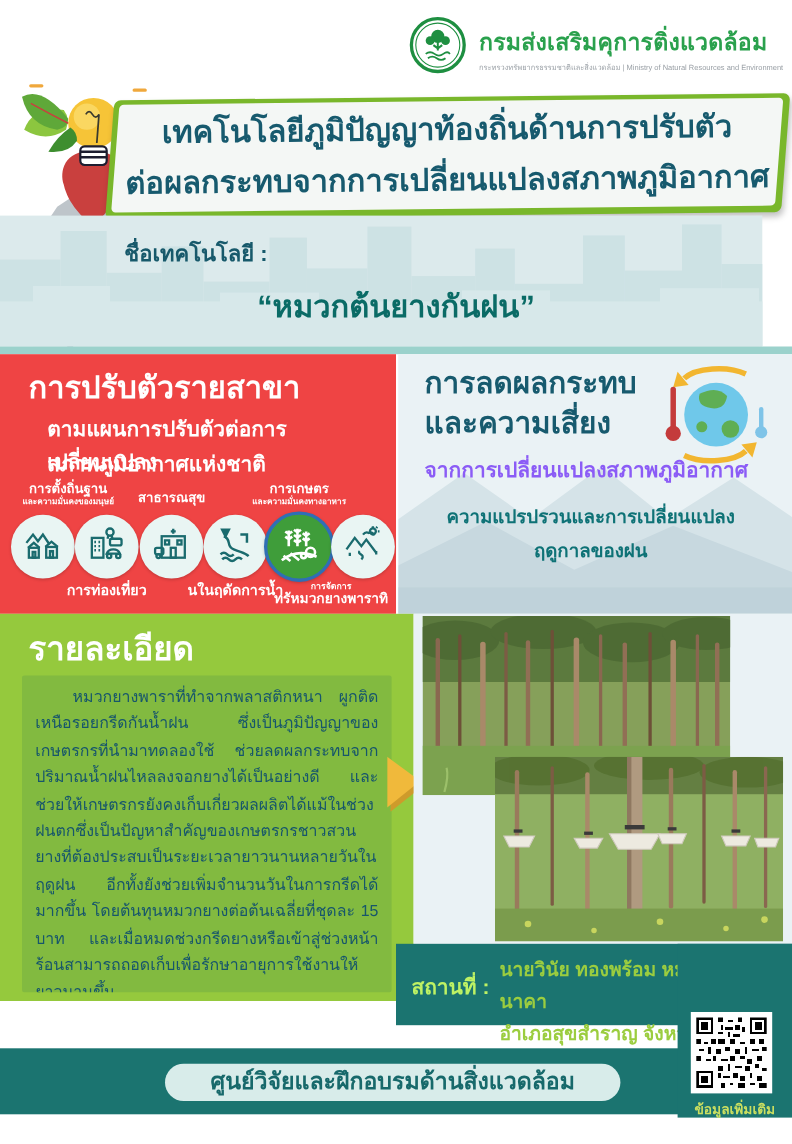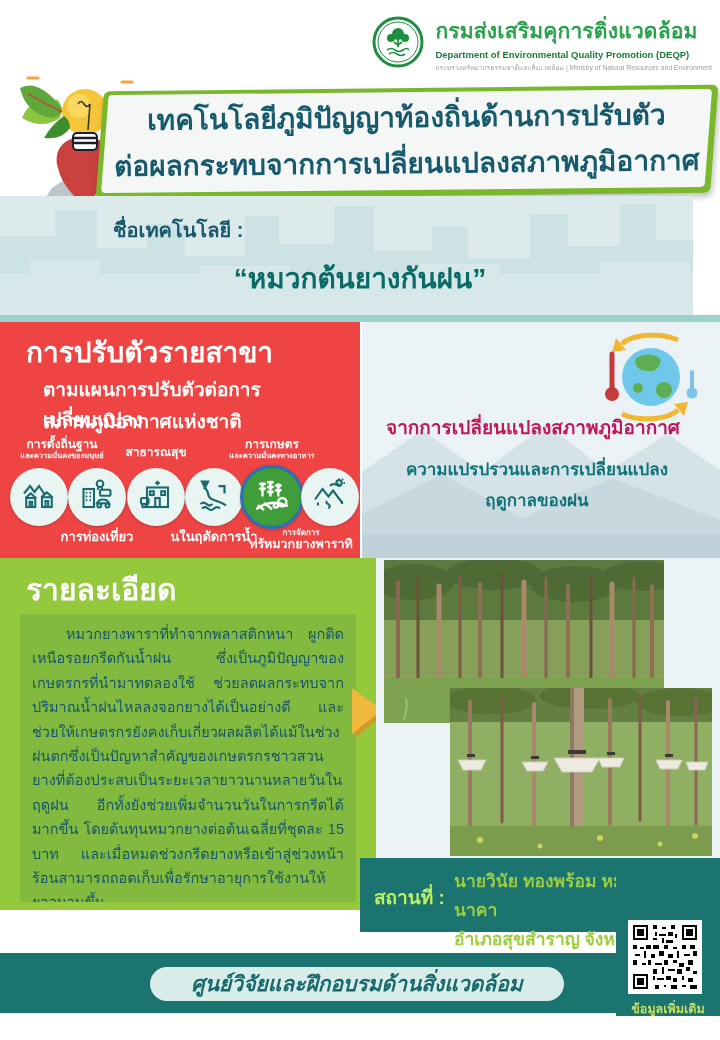--- a/index.html
+++ b/index.html
@@ -34,21 +34,21 @@
   .sector-sub{position:absolute;left:43px;color:#fff;font-size:19px;font-weight:bold;}
   .s-circle{position:absolute;top:146px;width:58px;height:58px;border-radius:50%;background:#E9F5F3;
             display:flex;align-items:center;justify-content:center;box-shadow:0 1px 3px rgba(0,0,0,.2);box-sizing:border-box;}
   .s-circle.hl{top:143px;width:64px;height:64px;background:#3F9D3A;border:3px solid #2F6FB5;}
   .s-label{position:absolute;width:120px;text-align:center;color:#fff;font-weight:bold;font-size:12px;line-height:1.15;}
   .s-sub{display:block;font-size:7.5px;font-weight:600;}
 
   
   .impact-box{position:absolute;left:362px;top:322px;width:358px;height:236px;background:#EAF2F5;overflow:hidden;}
   .impact-title{position:absolute;left:24px;top:8px;color:#175A6E;font-size:27px;font-weight:bold;line-height:37px;}
-  .impact-sub{position:absolute;left:24px;top:90px;color:#be185d;font-size:19px;font-weight:bold;}
+  .impact-sub{position:absolute;left:24px;top:90px;color:#8b5cf6;font-size:19px;font-weight:bold;}
   .impact-msg{position:absolute;left:10px;top:132px;width:330px;text-align:center;color:#0E7276;
               font-size:17px;font-weight:bold;line-height:31px;}
 
   
   .details-box{position:absolute;left:0;top:558px;width:376px;height:352px;background:#95C93D;}
   .details-title{position:absolute;left:26px;top:8px;color:#fff;font-size:30px;font-weight:bold;}
   .details-panel{position:absolute;left:20px;top:56px;width:336px;height:288px;background:#82BA40;border-radius:2px;overflow:hidden;}
   .details-text{margin:0;padding:8px 12px;color:#17566B;font-size:14.5px;line-height:24.4px;
                 font-weight:500;text-indent:34px;text-align:justify;}
 
@@ -65,21 +65,21 @@
   
   .qr-col{position:absolute;left:616px;top:858px;width:104px;height:158px;background:#1B7470;}
   .qr-box{position:absolute;left:628px;top:920px;width:74px;height:74px;background:#fff;display:flex;
           align-items:center;justify-content:center;}
   .qr-label{position:absolute;left:616px;top:999px;width:104px;text-align:center;color:#CBDF60;
             font-size:12.5px;font-weight:bold;}
 
   
   .footer-bar{position:absolute;left:0;top:953px;width:720px;height:60px;background:#1B7470;}
   .footer-pill{position:absolute;left:150px;top:14px;width:414px;height:34px;background:#D8ECEA;border-radius:17px;
-               text-align:center;color:#17696B;font-size:21px;font-weight:bold;line-height:34px;font-style:italic;}
+               text-align:center;color:#17696B;font-size:21px;font-weight:bold;line-height:34px;}
 </style>
 </head>
 <body>
 
 <div class="poster">
 
   <div class="logo-block">
     <span>
       <svg width="54" height="54" viewBox="0 0 54 54">
         <circle cx="27" cy="27" r="24" fill="#fff" stroke="#1E8F41" stroke-width="3"></circle>
@@ -87,21 +87,20 @@
         <circle cx="27" cy="19" r="6" fill="#1E8F41"></circle>
         <circle cx="20" cy="23" r="4" fill="#1E8F41"></circle>
         <circle cx="34" cy="23" r="4" fill="#1E8F41"></circle>
         <path d="M27 24 V32 M23 27 L27 30 M31 27 L27 30" stroke="#1E8F41" stroke-width="1.8" fill="none"></path>
         <path d="M16 35 q4 -3 8 0 t8 0 t6 0" stroke="#1E8F41" stroke-width="1.6" fill="none"></path>
         <path d="M18 39 q4 -3 8 0 t8 0" stroke="#1E8F41" stroke-width="1.6" fill="none"></path>
       </svg>
     </span>
     <div class="logo-text">
       <div class="org-th">กรมส่งเสริมคุการติ่งแวดล้อม</div>
-      <div class="org-en">Department of Environmental Quality Promotion (DEQP)</div>
       <div class="org-min">กระทรวงทรัพยากรธรรมชาติและสิ่งแวดล้อม | Ministry of Natural Resources and Environment</div>
     </div>
   </div>
 
   <span class="abs" style="left:12px;top:178px;">
     <svg width="126" height="146" viewBox="0 0 126 146">
       <path d="M52 2 L76 0 L96 10 L102 32 L90 46 L97 64 L82 80 L72 76 L62 90 L67 108 L60 126 L52 142 L44 128 L48 110 L42 92 L30 68 L38 48 L28 28 L40 10 Z" fill="#AEB6BD" opacity="0.8"></path>
     </svg>
   </span>
 
@@ -267,20 +266,24 @@
       <span style="font-size:12.5px;">ทรัหมวกยางพาราทิ</span>
     </div>
   </div>
 
   <div class="impact-box">
     <svg width="358" height="236" viewBox="0 0 358 236" style="position:absolute;left:0;top:0;">
       <polygon points="0,150 60,108 120,150 185,102 245,150 305,112 358,148 358,236 0,236" fill="#D5E3E8"></polygon>
       <polygon points="0,192 80,152 160,196 250,156 358,198 358,236 0,236" fill="#C7D8DF"></polygon>
       <rect x="0" y="212" width="358" height="24" fill="#BFD2DA"></rect>
     </svg>
+    <div class="impact-title">
+      <div>การลดผลกระทบ</div>
+      <div>และความเสี่ยง</div>
+    </div>
     <div class="impact-sub">จากการเปลี่ยนแปลงสภาพภูมิอากาศ</div>
     <span class="abs" style="right:14px;top:6px;">
       <svg width="112" height="98" viewBox="0 0 112 98">
         <path d="M28 16 A34 15 0 0 1 84 12" fill="none" stroke="#F2B630" stroke-width="5"></path>
         <polygon points="22,10 32,22 18,24" fill="#F2B630"></polygon>
         <path d="M84 82 A34 15 0 0 1 28 86" fill="none" stroke="#F2B630" stroke-width="5"></path>
         <polygon points="90,88 80,76 94,74" fill="#F2B630"></polygon>
         <circle cx="57" cy="49" r="29" fill="#6FC8EA"></circle>
         <path d="M42 30 q16 -8 25 2 q-2 13 -15 11 q-13 -2 -10 -13 Z" fill="#5FAE54"></path>
         <circle cx="70" cy="62" r="8" fill="#5FAE54"></circle>

